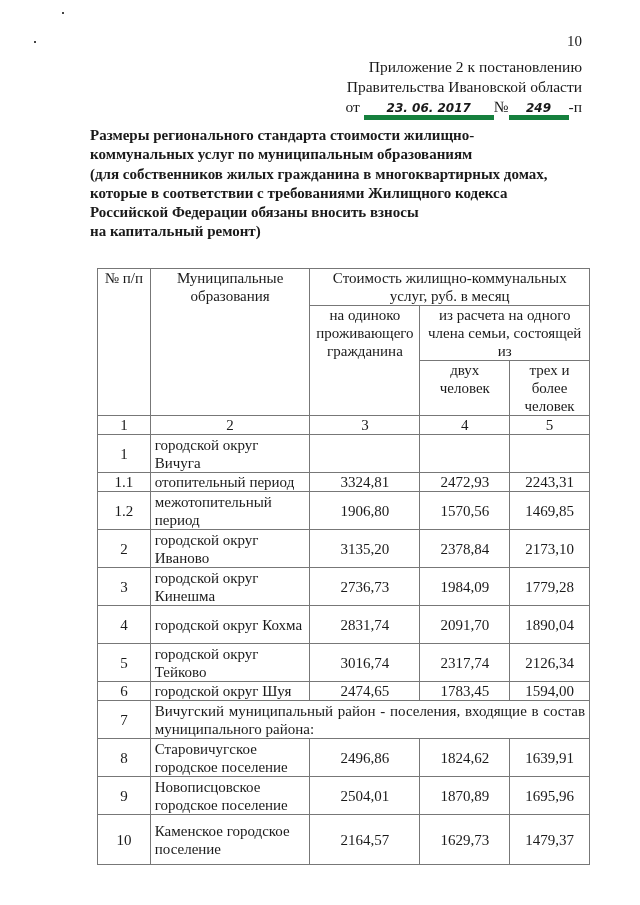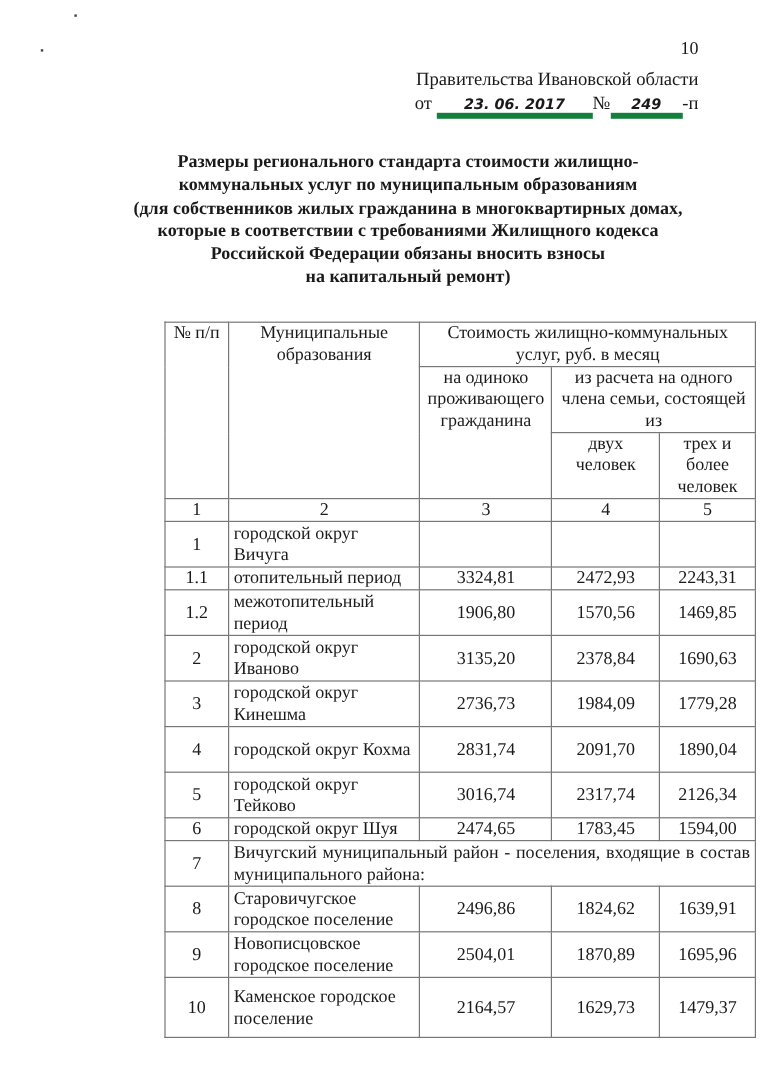--- a/index.html
+++ b/index.html
@@ -4,37 +4,38 @@
 <style>
   html, body { margin: 0; padding: 0; background: #ffffff; }
   body { width: 640px; height: 905px; position: relative; overflow: hidden;
          font-family: "Liberation Serif", "DejaVu Serif", serif; color: #1a1a1a; }
   .speck { position: absolute; width: 2px; height: 2px; background: #444; }
   .page-num { position: absolute; top: 33px; right: 58px; font-size: 15px; }
   .header-block { position: absolute; top: 57px; right: 58px; text-align: right; font-size: 15.5px; line-height: 20px; }
   .sig-line { display: inline-block; border-bottom: 5px solid #15803d; text-align: center; font-family: "DejaVu Sans", sans-serif; font-style: italic; font-size: 12px; font-weight: bold; line-height: 14px; }
   .sig-date { width: 130px; }
   .sig-num { width: 60px; }
-  .title { position: absolute; top: 126px; left: 90px; width: 500px; text-align: center; font-weight: bold; font-size: 15px; line-height: 19.3px; }
-  table { position: absolute; top: 268px; left: 97px; width: 493px; border-collapse: collapse; font-size: 15px; line-height: 18px; margin-left: 40px; }
+  .title { position: absolute; top: 126px; left: 90px; width: 500px; text-align: left; font-weight: bold; font-size: 15px; line-height: 19.3px; }
+  table { position: absolute; top: 268px; left: 97px; width: 493px; border-collapse: collapse; font-size: 15px; line-height: 18px; }
   td { border: 1px solid #777; padding: 0 4px; vertical-align: middle; }
   .c { text-align: center; }
   .hdr td { text-align: center; vertical-align: top; }
   .name { text-align: left; }
   .just { text-align: justify; text-align-last: left; }
 </style>
 </head>
 <body>
 
 <div class="speck" style="left:62px;top:12px;"></div>
 <div class="speck" style="left:34px;top:41px;"></div>
 
 <div class="page-num">10</div>
 
 <div class="header-block">
+  <div>Приложение 2 к постановлению</div>
   <div>Правительства Ивановской области</div>
   <div>
     <span>от</span>
     <span class="sig-line sig-date">23. 06. 2017</span><span>№</span><span class="sig-line sig-num">249</span><span>-п</span>
   </div>
 </div>
 
 <div class="title">
   <div>Размеры регионального стандарта стоимости жилищно-</div>
   <div>коммунальных услуг по муниципальным образованиям</div>
@@ -92,21 +93,21 @@
     <td class="name">межотопительный период</td>
     <td class="c">1906,80</td>
     <td class="c">1570,56</td>
     <td class="c">1469,85</td>
   </tr>
   <tr style="height:38px;">
     <td class="c">2</td>
     <td class="name">городской округ Иваново</td>
     <td class="c">3135,20</td>
     <td class="c">2378,84</td>
-    <td class="c">1690,63</td>
+    <td class="c">2173,10</td>
   </tr>
   <tr style="height:38px;">
     <td class="c">3</td>
     <td class="name">городской округ Кинешма</td>
     <td class="c">2736,73</td>
     <td class="c">1984,09</td>
     <td class="c">1779,28</td>
   </tr>
   <tr style="height:38px;">
     <td class="c">4</td>

